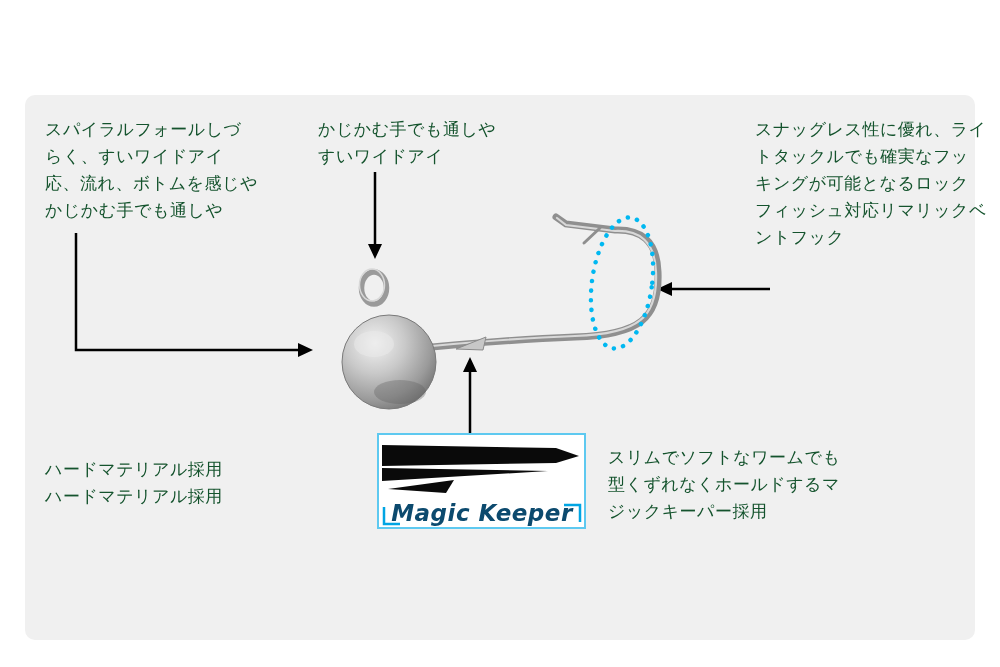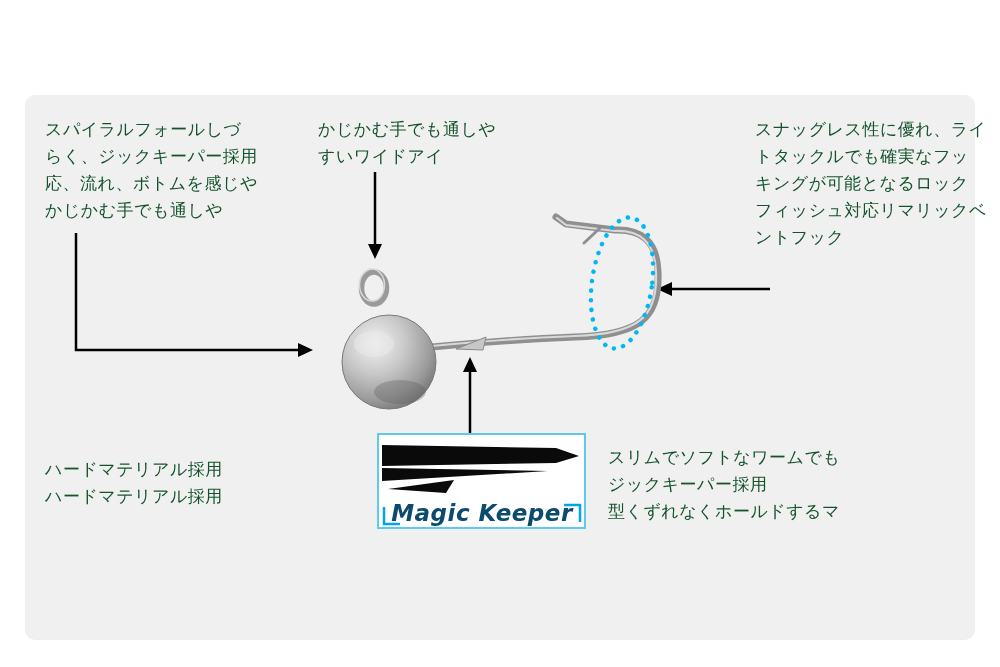--- a/index.html
+++ b/index.html
@@ -87,21 +87,21 @@
   </g>
 
   <g fill="none" stroke="#00a5e3" stroke-width="2.5">
     <polyline points="384,507 384,524 400,524"></polyline>
     <polyline points="564,505 580,505 580,522"></polyline>
   </g>
 </svg>
 
 <div class="callout" id="c-round-head">
   <div>スパイラルフォールしづ</div>
-  <div>らく、ジックキーパー採用</div>
+  <div>らく、すいワイドアイ</div>
   <div>応、流れ、ボトムを感じや</div>
   <div>かじかむ手でも通しや</div>
 </div>
 
 <div class="callout" id="c-wide-eye">
   <div>かじかむ手でも通しや</div>
   <div>すいワイドアイ</div>
 </div>
 
 <div class="callout" id="c-bent-hook">
@@ -112,17 +112,17 @@
   <div>ントフック</div>
 </div>
 
 <div class="callout" id="c-hard-material">
   <div>ハードマテリアル採用</div>
   <div>ハードマテリアル採用</div>
 </div>
 
 <div class="callout" id="c-magic-keeper-desc">
   <div>スリムでソフトなワームでも</div>
+  <div>型くずれなくホールドするマ</div>
   <div>ジックキーパー採用</div>
-  <div>型くずれなくホールドするマ</div>
 </div>
 
 <div id="magic-keeper-label">Magic Keeper</div>
 
 </body></html>

